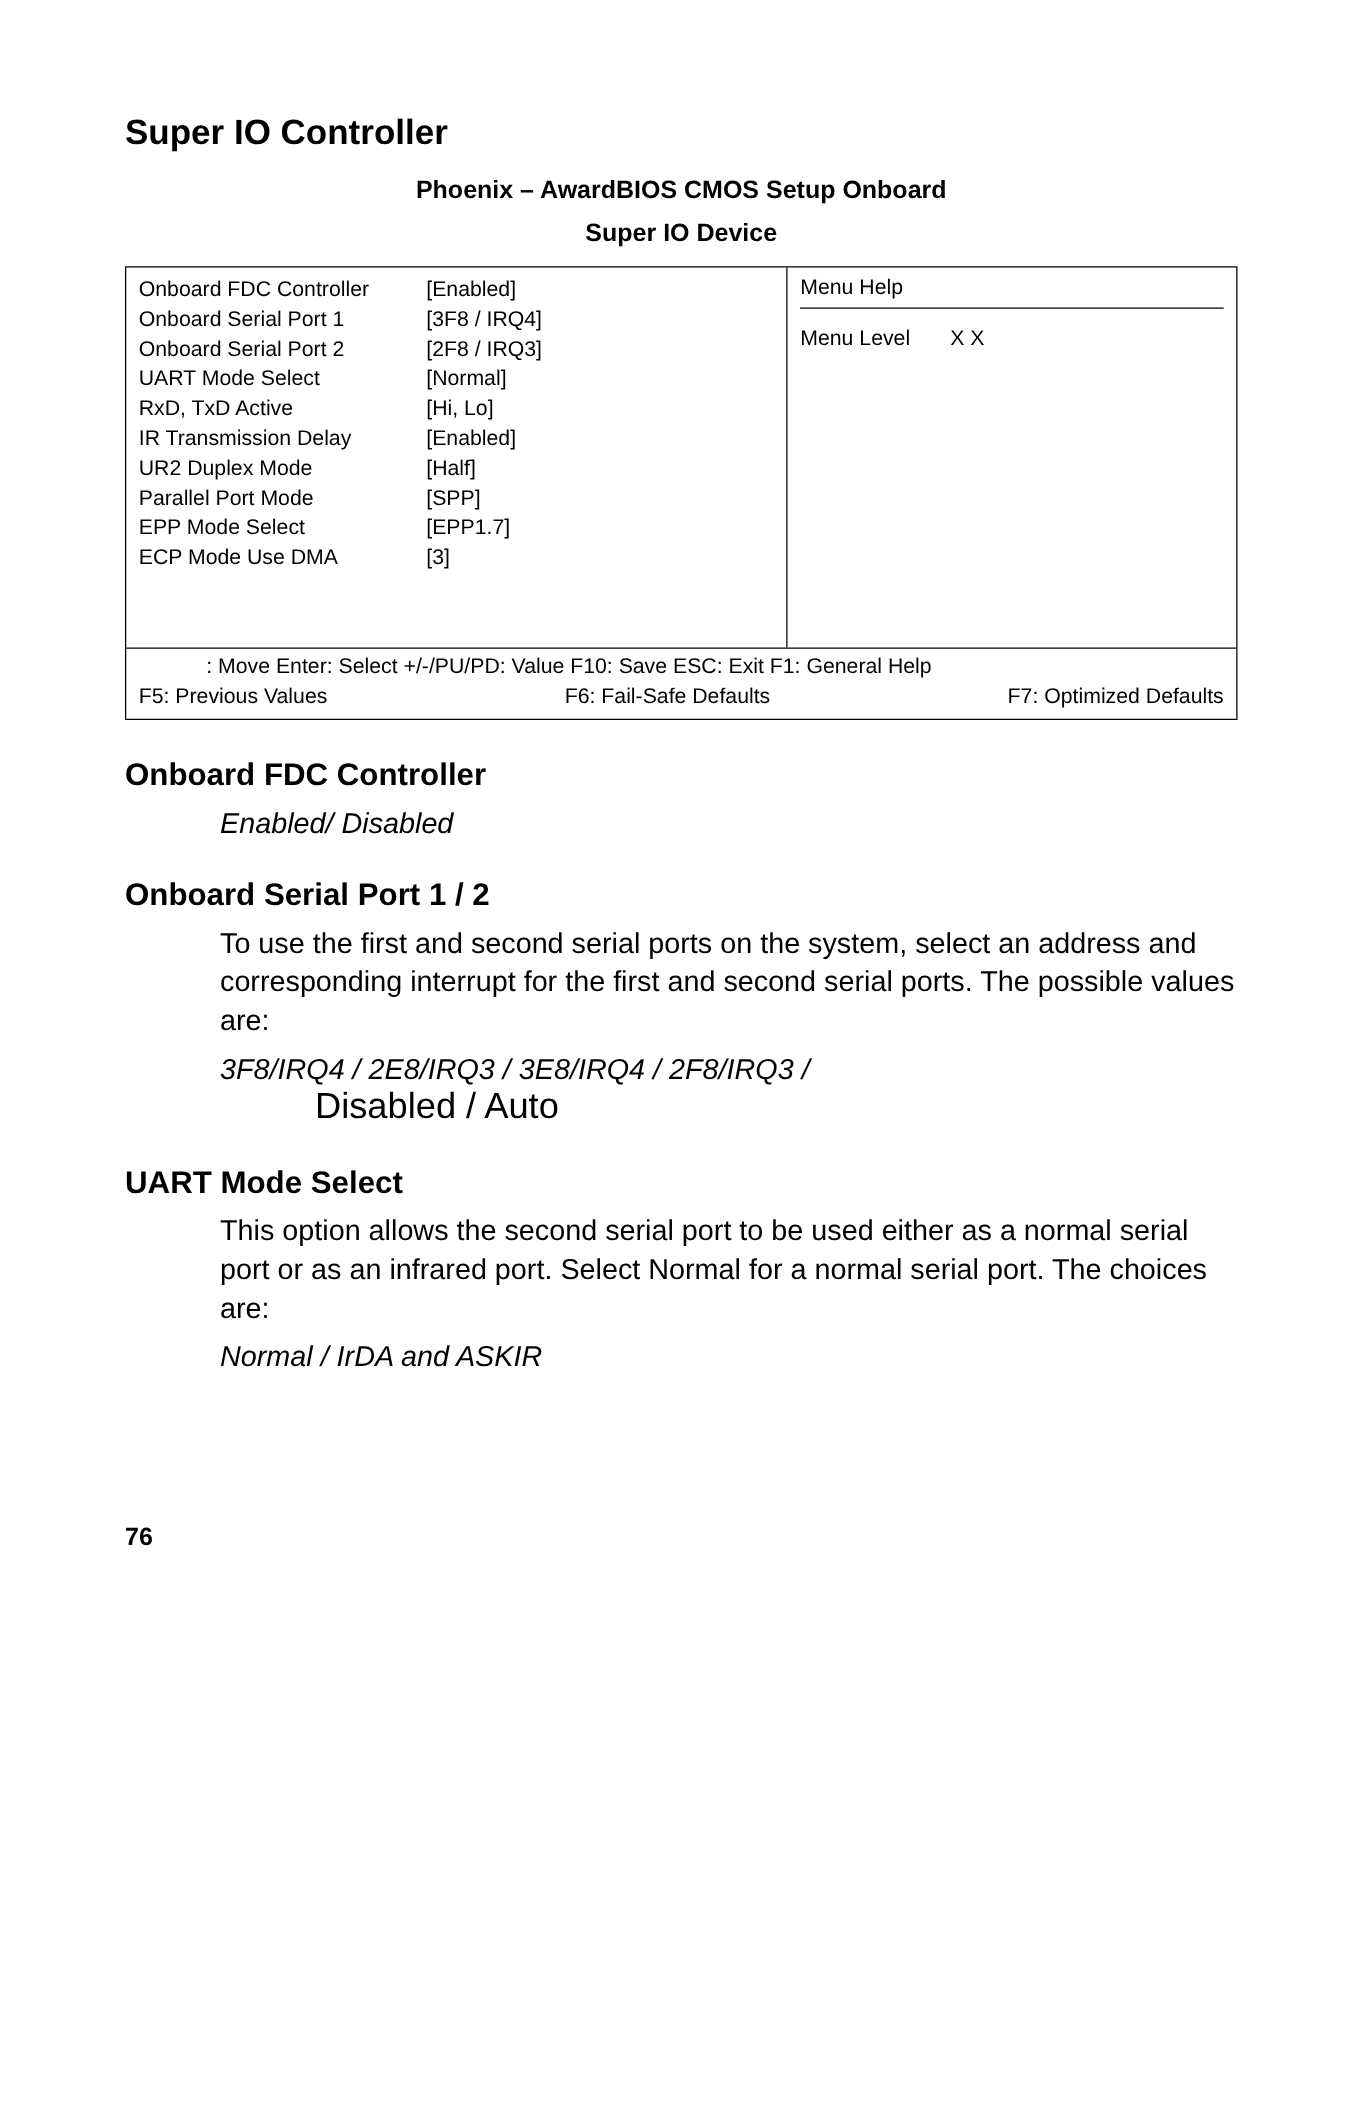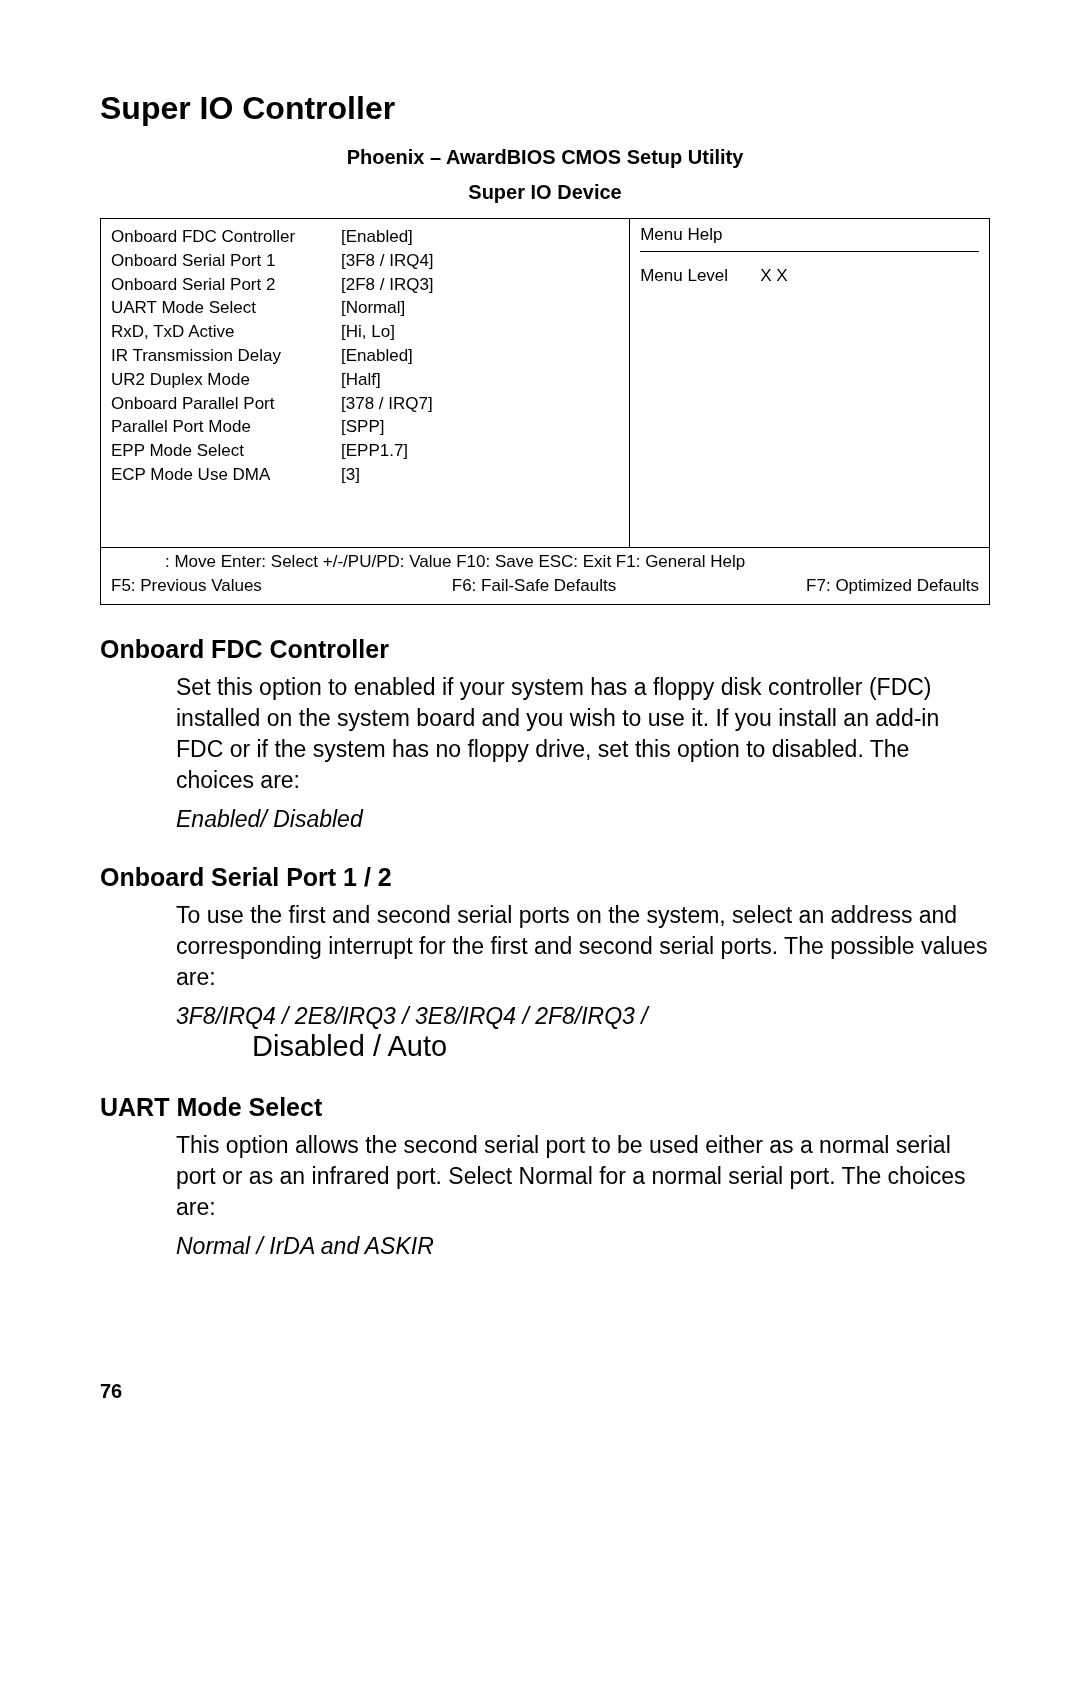--- a/index.html
+++ b/index.html
@@ -7,21 +7,21 @@
     padding: 0;
     font-family: Arial, Helvetica, sans-serif;
     background: #fff;
     color: #000;
     width: 1080px;
   }
   .page {
     padding: 90px 90px 40px 100px;
   }
   .section-title {
-    font-size: 32px;
+    font-size: 28px;
     font-weight: bold;
     margin: 0 0 16px 0;
   }
   .bios-header {
     text-align: center;
     font-weight: bold;
     font-size: 20px;
     line-height: 1.4;
     margin-bottom: 10px;
   }
@@ -108,21 +108,21 @@
     margin-top: 120px;
   }
 </style>
 </head>
 <body>
 
 <div class="page">
 
   <div class="section-title">Super IO Controller</div>
 
-  <div class="bios-header">Phoenix – AwardBIOS CMOS Setup Utility</div>
+  <div class="bios-header">Phoenix – AwardBIOS CMOS Setup Onboard</div>
   <div class="bios-subheader">Super IO Device</div>
 
   <div class="bios-outer">
     <div class="bios-top">
       <div class="bios-left">
         <div class="bios-row">
             <div class="bios-label">Onboard FDC Controller</div>
             <div class="bios-value">[Enabled]</div>
           </div>
         <div class="bios-row">
@@ -141,24 +141,20 @@
             <div class="bios-label">RxD, TxD Active</div>
             <div class="bios-value">[Hi, Lo]</div>
           </div>
         <div class="bios-row">
             <div class="bios-label">IR Transmission Delay</div>
             <div class="bios-value">[Enabled]</div>
           </div>
         <div class="bios-row">
             <div class="bios-label">UR2 Duplex Mode</div>
             <div class="bios-value">[Half]</div>
-          </div>
-        <div class="bios-row">
-            <div class="bios-label">Onboard Parallel Port</div>
-            <div class="bios-value">[378 / IRQ7]</div>
           </div>
         <div class="bios-row">
             <div class="bios-label">Parallel Port Mode</div>
             <div class="bios-value">[SPP]</div>
           </div>
         <div class="bios-row">
             <div class="bios-label">EPP Mode Select</div>
             <div class="bios-value">[EPP1.7]</div>
           </div>
         <div class="bios-row">
@@ -179,21 +175,20 @@
       <div class="bios-nav-line1">: Move  Enter: Select  +/-/PU/PD: Value  F10: Save  ESC: Exit  F1: General Help</div>
       <div class="bios-nav-line2">
         <span>F5: Previous Values</span>
         <span>F6: Fail-Safe Defaults</span>
         <span>F7: Optimized Defaults</span>
       </div>
     </div>
   </div>
 
   <div class="desc-heading">Onboard FDC Controller</div>
-  <div class="desc-body">Set this option to enabled if your system has a floppy disk controller (FDC) installed on the system board and you wish to use it. If you install an add-in FDC or if the system has no floppy drive, set this option to disabled. The choices are:</div>
   <div class="desc-choice">Enabled/ Disabled</div>
 
   <div class="desc-heading">Onboard Serial Port 1 / 2</div>
   <div class="desc-body">To use the first and second serial ports on the system, select an address and corresponding interrupt for the first and second serial ports. The possible values are:</div>
   <div class="desc-choice">3F8/IRQ4 / 2E8/IRQ3 / 3E8/IRQ4 / 2F8/IRQ3 /</div>
   <div class="desc-choice-indent">Disabled / Auto</div>
 
   <div class="desc-heading">UART Mode Select</div>
   <div class="desc-body">This option allows the second serial port to be used either as a normal serial port or as an infrared port. Select Normal for a normal serial port. The choices are:</div>
   <div class="desc-choice">Normal / IrDA and ASKIR</div>

